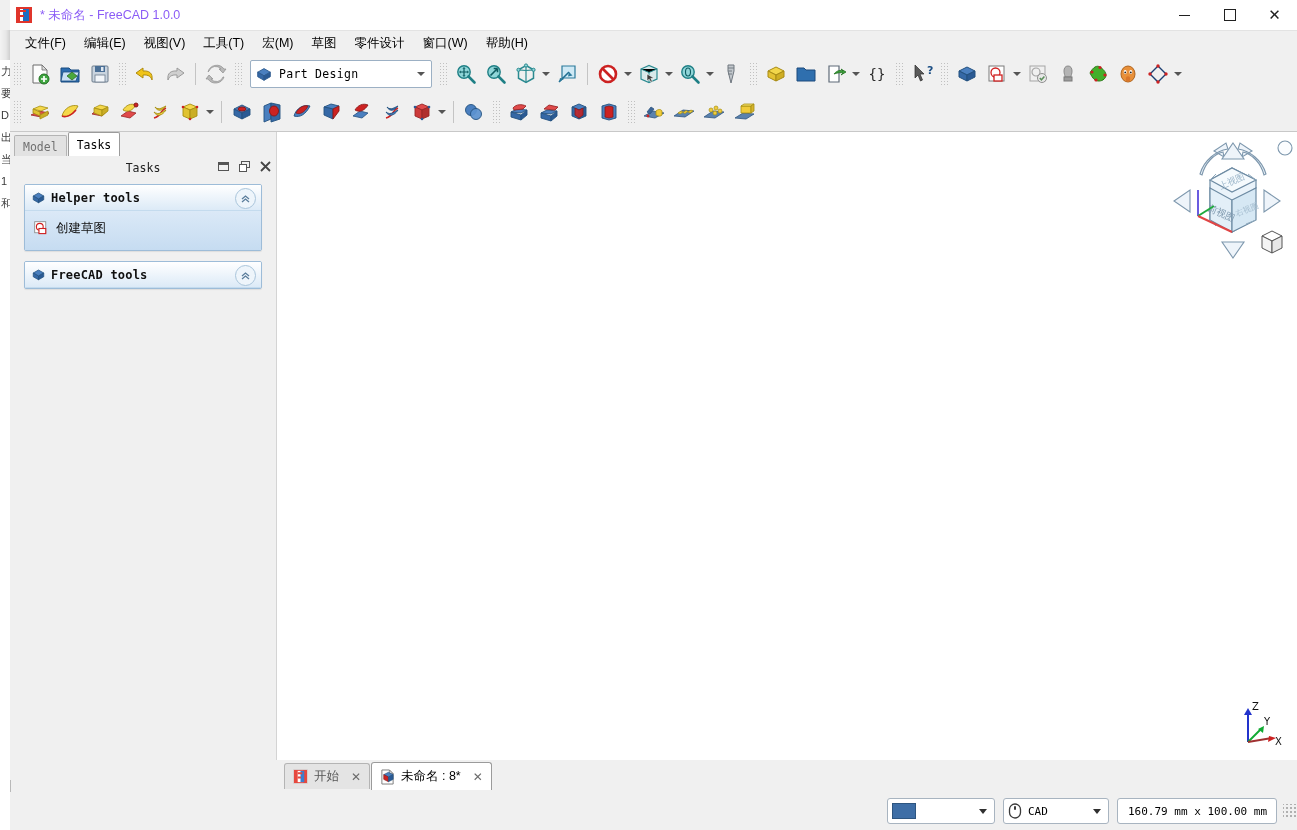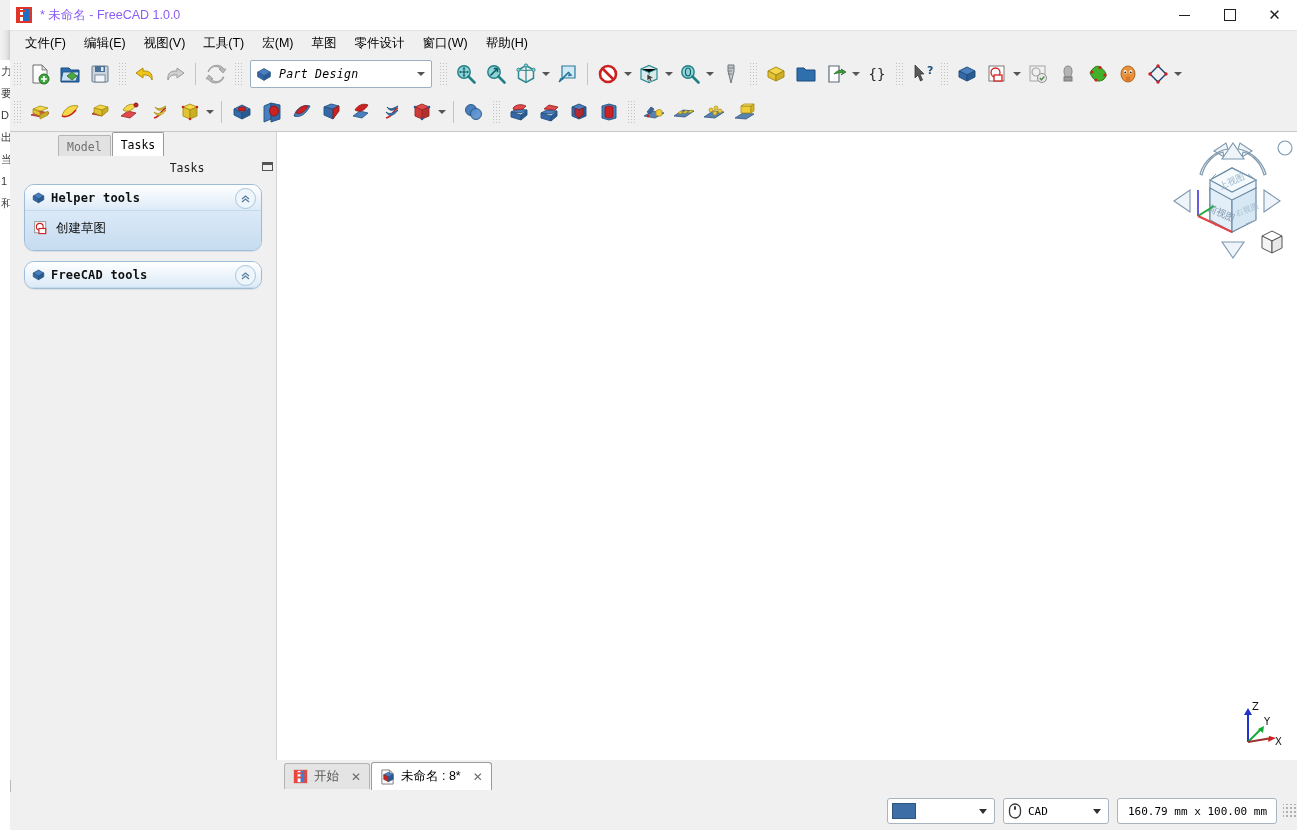--- a/index.html
+++ b/index.html
@@ -51,41 +51,41 @@
   .tb2{top:93px;border-bottom:1px solid #c8c8c8;}
   .grip{width:9px;height:24px;margin:0 3px;
     background-image:radial-gradient(#b8b8b8 40%, transparent 41%);
     background-size:3px 3px;opacity:.85;flex:0 0 auto;}
   .tool{width:28px;height:28px;display:flex;align-items:center;justify-content:center;
     position:relative;flex:0 0 auto;border:1px solid transparent;border-radius:2px;}
   .sep{width:1px;height:22px;background:#c4c4c4;margin:0 5px;flex:0 0 auto;}
   .caret{width:0;height:0;border-left:4px solid transparent;border-right:4px solid transparent;
     border-top:4px solid #555;margin-left:1px;margin-right:2px;flex:0 0 auto;align-self:center;}
   .wb-select{height:26px;width:172px;margin:0 4px;background:#fff;border:1px solid #9cb0c4;
-    border-radius:2px;display:flex;align-items:center;padding:0 4px;flex:0 0 auto;font-style:italic;}
+    border-radius:2px;display:flex;align-items:center;padding:0 4px;flex:0 0 auto;}
   .wb-select .wtxt{flex:1 1 auto;font-family:"DejaVu Sans Mono",monospace;font-size:11.5px;
     margin-left:6px;letter-spacing:.3px;}
   svg{display:block;}
 
   
-  .dock{position:absolute;left:10px;top:132px;width:266px;height:648px;background:#f0f0f0;padding-left:44px;}
+  .dock{position:absolute;left:10px;top:132px;width:266px;height:648px;background:#f0f0f0;}
   .dock-tabs{display:flex;align-items:flex-end;height:24px;padding-left:4px;}
   .dtab{height:19px;padding:1px 8px 0 8px;font-family:"DejaVu Sans Mono",monospace;
     font-size:11.5px;border:1px solid #b4b4b4;border-bottom:none;
     background:#e2e2e2;color:#707070;border-radius:2px 2px 0 0;margin-right:1px;
     display:flex;align-items:center;}
   .dtab.active{background:#ffffff;color:#000;height:22px;border-color:#9b9b9b;}
   .dock-head{height:24px;display:flex;align-items:center;justify-content:center;
     position:relative;background:#f0f0f0;}
   .dock-head .dh-title{font-family:"DejaVu Sans Mono",monospace;font-size:11.5px;color:#202020;}
   .dock-head .dh-btns{position:absolute;right:4px;top:4px;display:flex;gap:8px;}
   .dh-btn{width:13px;height:13px;display:flex;align-items:center;justify-content:center;color:#5a5a5a;}
   .panel-body{position:absolute;left:0;top:48px;width:266px;height:600px;background:#f0f0f0;
     padding:0;}
-  .task-group{margin:4px 14px 10px 14px;border:1px solid #9dbcd8;border-radius:10px;overflow:hidden;
+  .task-group{margin:4px 14px 10px 14px;border:1px solid #9dbcd8;border-radius:2px;overflow:hidden;
     box-shadow:0 1px 1px rgba(0,0,0,.08);}
   .tg-header{height:25px;display:flex;align-items:center;padding:0 6px;
     background:linear-gradient(180deg,#ffffff 0%,#dceaf7 100%);
     border-bottom:1px solid #c4dbee;position:relative;}
   .tg-header .tgh-label{font-family:"DejaVu Sans Mono",monospace;font-size:12px;font-weight:bold;
     color:#101010;margin-left:5px;letter-spacing:.2px;}
   .tg-toggle{position:absolute;right:5px;top:3px;width:19px;height:19px;border-radius:50%;
     border:1px solid #a9c4da;background:#eef5fb;display:flex;align-items:center;justify-content:center;
     color:#5c7e9c;font-size:9px;line-height:9px;}
   .tg-body{background:linear-gradient(180deg,#dbe9f7 0%,#c6dcf1 100%);padding:4px 0 8px 0;text-align:right;}

